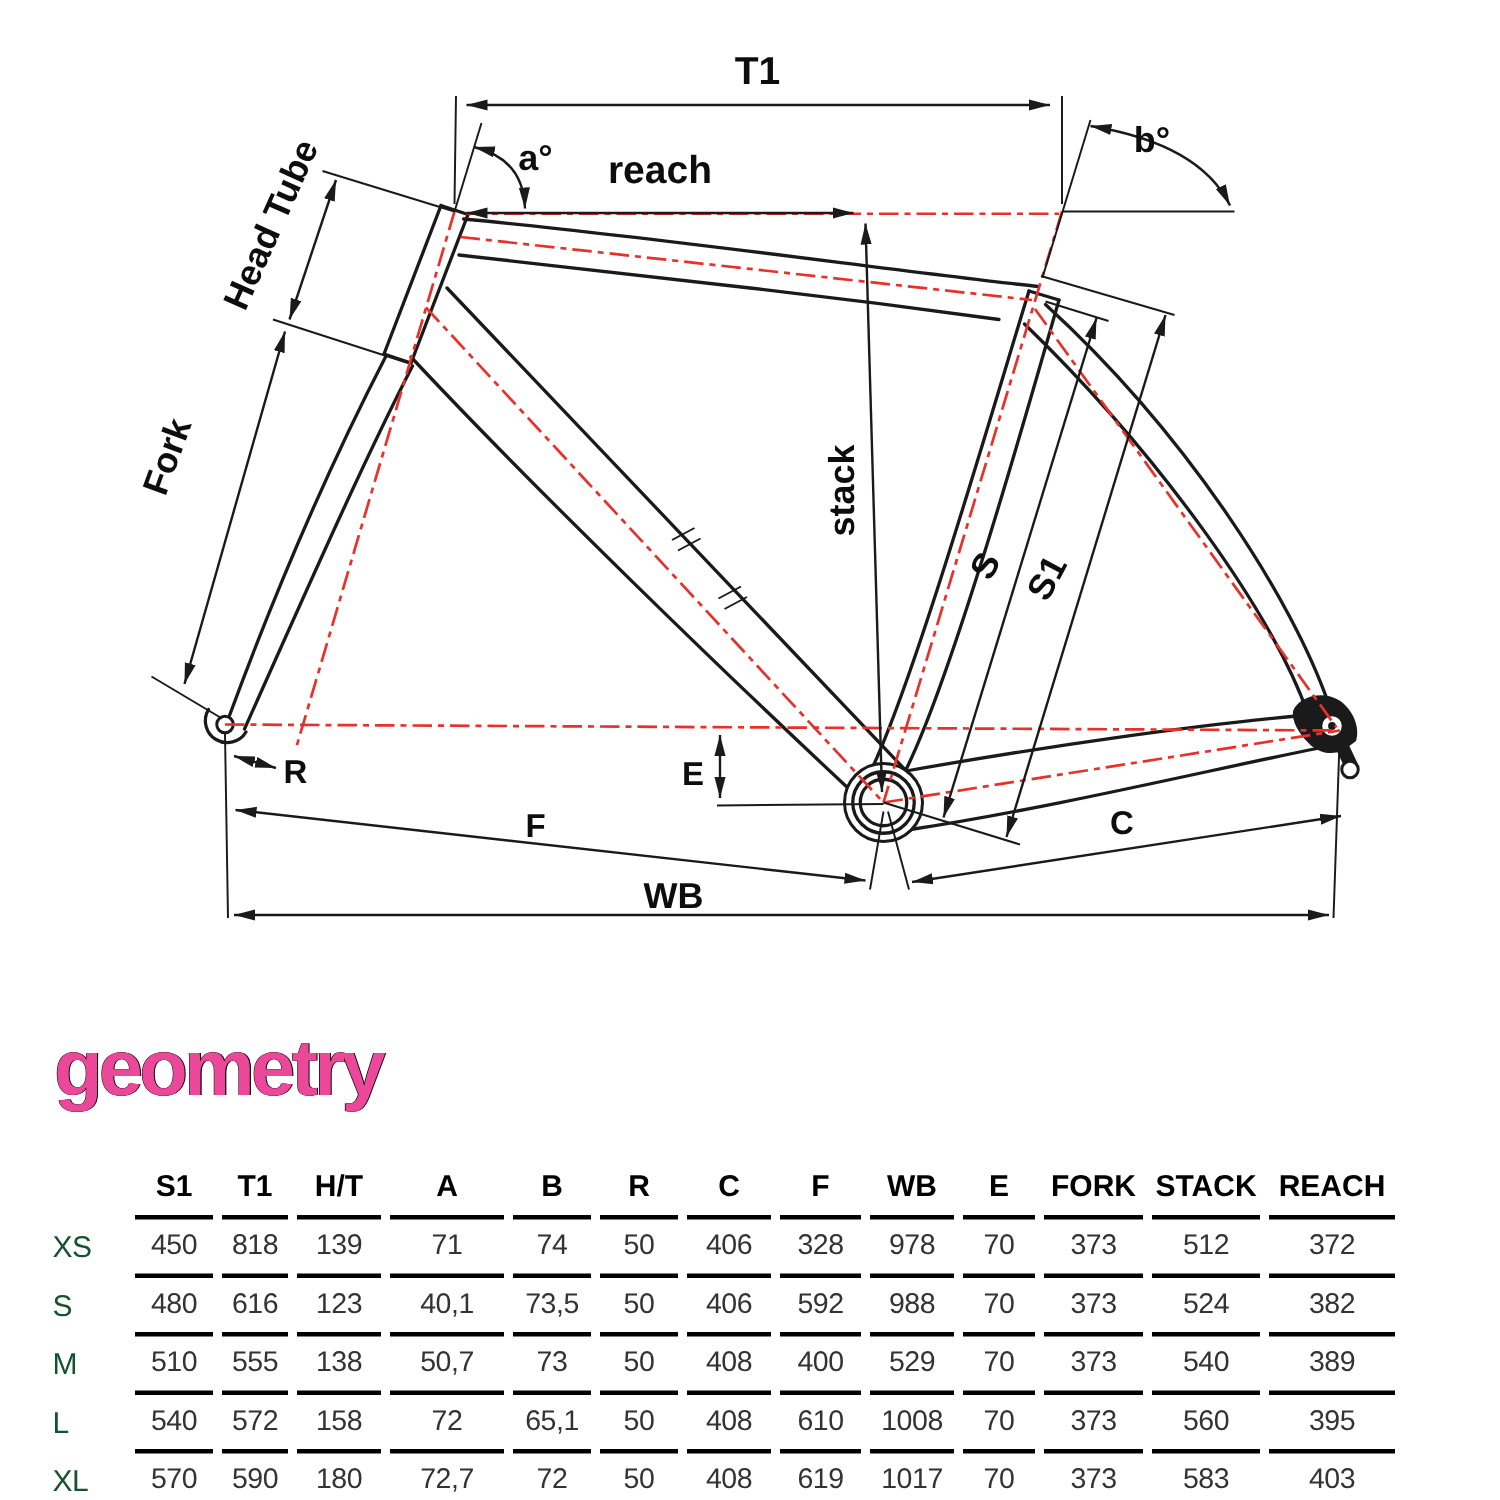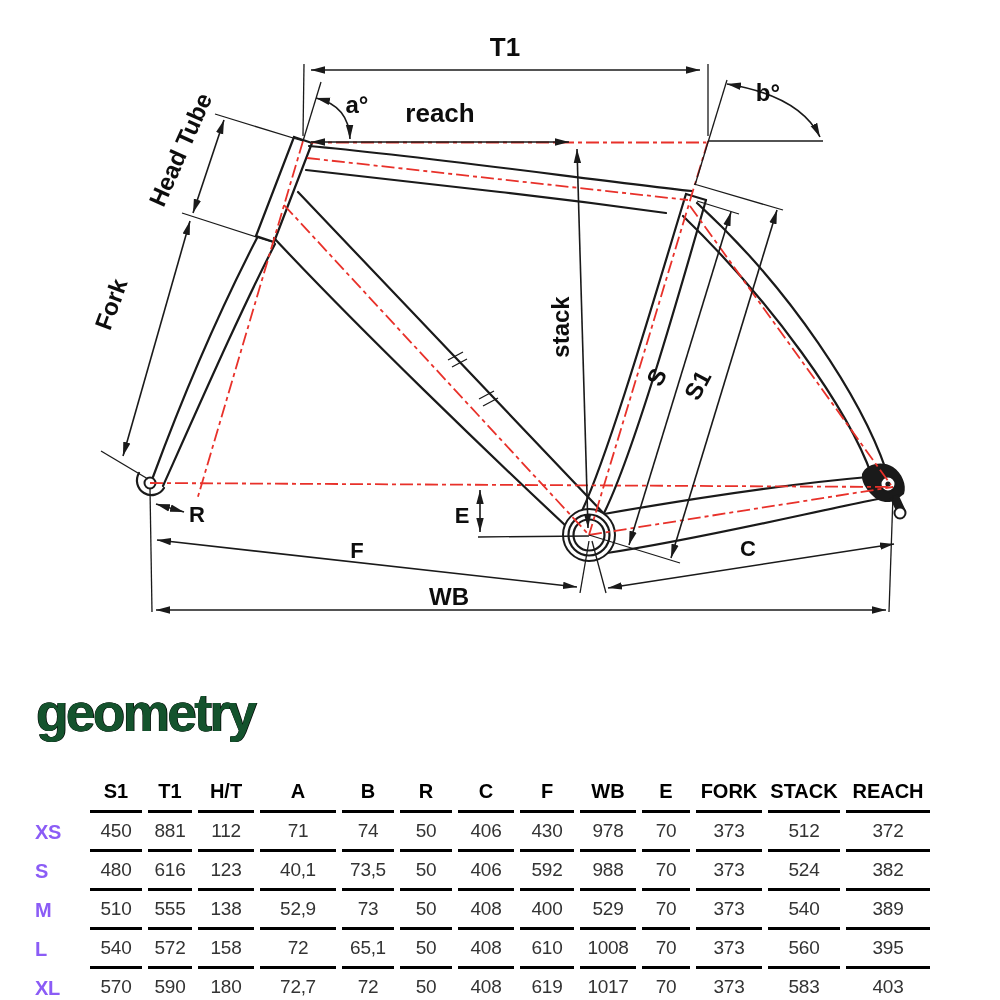--- a/index.html
+++ b/index.html
@@ -8,30 +8,30 @@
   svg{position:absolute;left:0;top:0;}
   .tube{stroke:#1a1a1a;stroke-width:2.2;fill:none;stroke-linecap:round;}
   .tubefill{stroke:#1a1a1a;stroke-width:2;fill:#ffffff;}
   .dim{stroke:#1a1a1a;stroke-width:1.6;fill:none;}
   .ext{stroke:#1a1a1a;stroke-width:1.3;fill:none;}
   .red{stroke:#e8312a;stroke-width:1.8;fill:none;stroke-dasharray:13 4 4 4;}
   .dark{fill:#1a1a1a;}
   .lbl{fill:#0d0d0d;font-weight:bold;font-family:"Liberation Sans",sans-serif;}
   .s26{font-size:26px;} .s24{font-size:24px;} .s22{font-size:22px;}
   .title{position:absolute;left:36px;top:682px;font-size:53px;font-weight:bold;
-         letter-spacing:-2.5px;color:#14532d;
+         letter-spacing:-2.5px;color:#ec4899;
          text-shadow:0.7px 0 #000,-0.4px 0 #000;}
   table.geo{position:absolute;left:28px;top:772px;border-collapse:separate;border-spacing:6px 0;}
   table.geo th,table.geo td{padding:0 1px;vertical-align:middle;white-space:nowrap;}
   table.geo thead th{height:38px;border-bottom:3px solid #000;font-size:20px;font-weight:bold;
                      text-align:center;color:#000;}
   table.geo thead th.corner{border-bottom:none;}
   table.geo td{height:36px;border-bottom:3px solid #000;font-size:19px;color:#333;
                text-align:center;letter-spacing:-0.3px;}
-  table.geo td.size{border-bottom:none;text-align:left;font-weight:bold;font-size:20px;color:#8b5cf6;}
+  table.geo td.size{border-bottom:none;text-align:left;font-weight:normal;font-size:20px;color:#14532d;}
 </style>
 </head>
 <body>
 
 <div class="stage">
 
   <svg width="1000" height="665" viewBox="0 0 1000 665">
     <defs>
       <marker id="arr" markerUnits="userSpaceOnUse" markerWidth="16" markerHeight="12" refX="14" refY="5" orient="auto-start-reverse">
         <path d="M14,5 L0,1.3 L0,8.7 Z" fill="#1a1a1a"></path>
@@ -181,27 +181,27 @@
         <th>E</th>
         <th>FORK</th>
         <th>STACK</th>
         <th>REACH</th>
       </tr>
     </thead>
     <tbody>
       <tr>
         <td class="size">XS</td>
         <td>450</td>
-        <td>881</td>
-        <td>112</td>
+        <td>818</td>
+        <td>139</td>
         <td>71</td>
         <td>74</td>
         <td>50</td>
         <td>406</td>
-        <td>430</td>
+        <td>328</td>
         <td>978</td>
         <td>70</td>
         <td>373</td>
         <td>512</td>
         <td>372</td>
       </tr>
       <tr>
         <td class="size">S</td>
         <td>480</td>
         <td>616</td>
@@ -215,21 +215,21 @@
         <td>70</td>
         <td>373</td>
         <td>524</td>
         <td>382</td>
       </tr>
       <tr>
         <td class="size">M</td>
         <td>510</td>
         <td>555</td>
         <td>138</td>
-        <td>52,9</td>
+        <td>50,7</td>
         <td>73</td>
         <td>50</td>
         <td>408</td>
         <td>400</td>
         <td>529</td>
         <td>70</td>
         <td>373</td>
         <td>540</td>
         <td>389</td>
       </tr>

